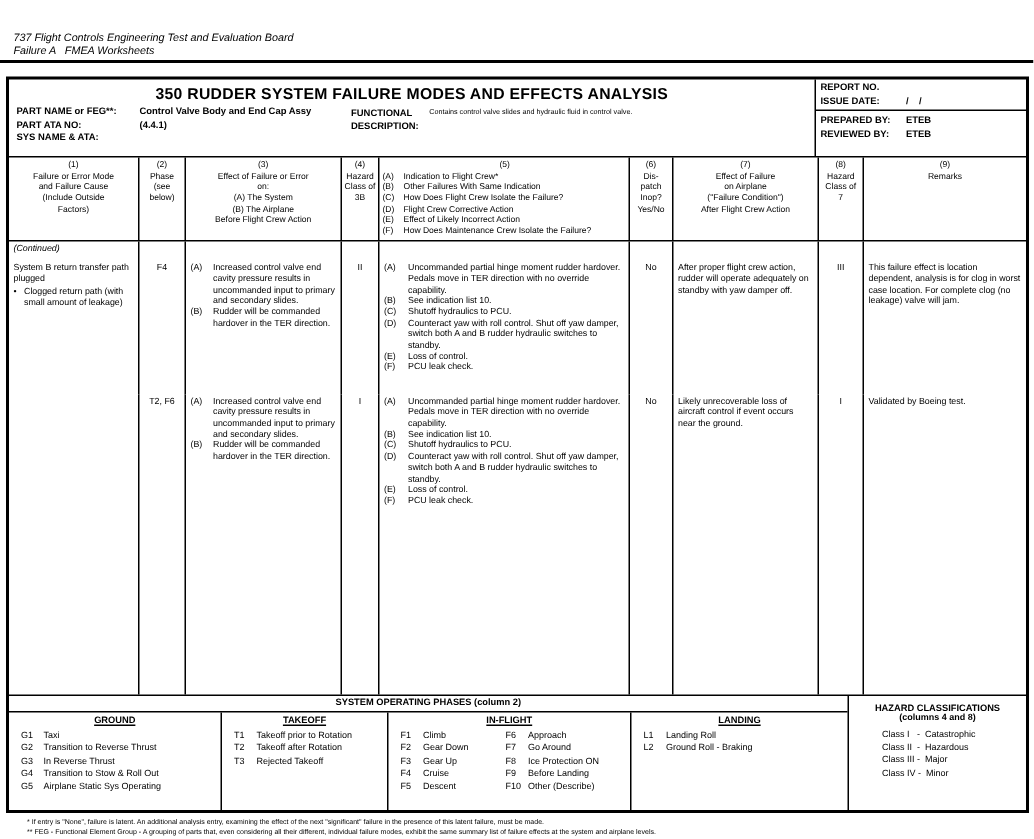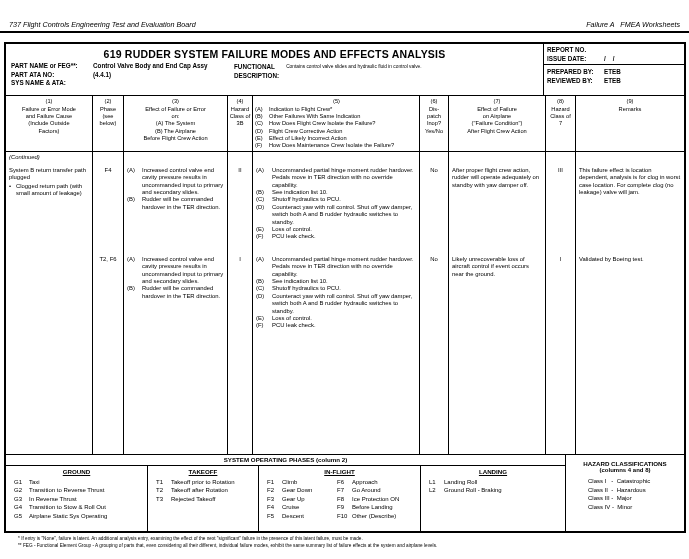--- a/index.html
+++ b/index.html
@@ -4,24 +4,25 @@
 <style>
   * { box-sizing: border-box; margin: 0; padding: 0; }
   html,body { width: 689px; height: 559px; background: #ffffff; }
   body {
     font-family: "Liberation Sans", "DejaVu Sans", sans-serif;
     color: #000;
     position: relative;
     overflow: hidden;
   }
   .pagehdr {
-    display: flex; justify-content: space-between;
+    display: flex; justify-content: center;
     font-style: italic; font-size: 7.2px;
     padding: 0 9px 2px 9px; margin-top: 20px;
     border-bottom: 2px solid #000;
+    flex-direction: column;
   }
   .pagehdr span { white-space: pre; }
 
   .mainbox {
     margin: 9px 3px 0 4px; height: 491px;
     border: 2px solid #000;
     display: flex; flex-direction: column;
   }
 
   
@@ -96,21 +97,21 @@
 
 <div class="pagehdr">
   <span>737 Flight Controls Engineering Test and Evaluation Board</span>
   <span>Failure A   FMEA Worksheets</span>
 </div>
 
 <div class="mainbox">
 
   <div class="titlerow">
     <div class="title-left">
-      <div class="doc-title">619 RUDDER SYSTEM FAILURE MODES AND EFFECTS ANALYSIS</div>
+      <div class="doc-title">350 RUDDER SYSTEM FAILURE MODES AND EFFECTS ANALYSIS</div>
       <div class="part-lines">
         <div class="pl-row">
           <span class="pl-label">PART NAME or FEG**:</span>
           <span>Control Valve Body and End Cap Assy</span>
         </div>
         <div class="pl-row">
           <span class="pl-label">PART ATA NO:</span>
           <span>(4.4.1)</span>
         </div>
         <div class="pl-row">

